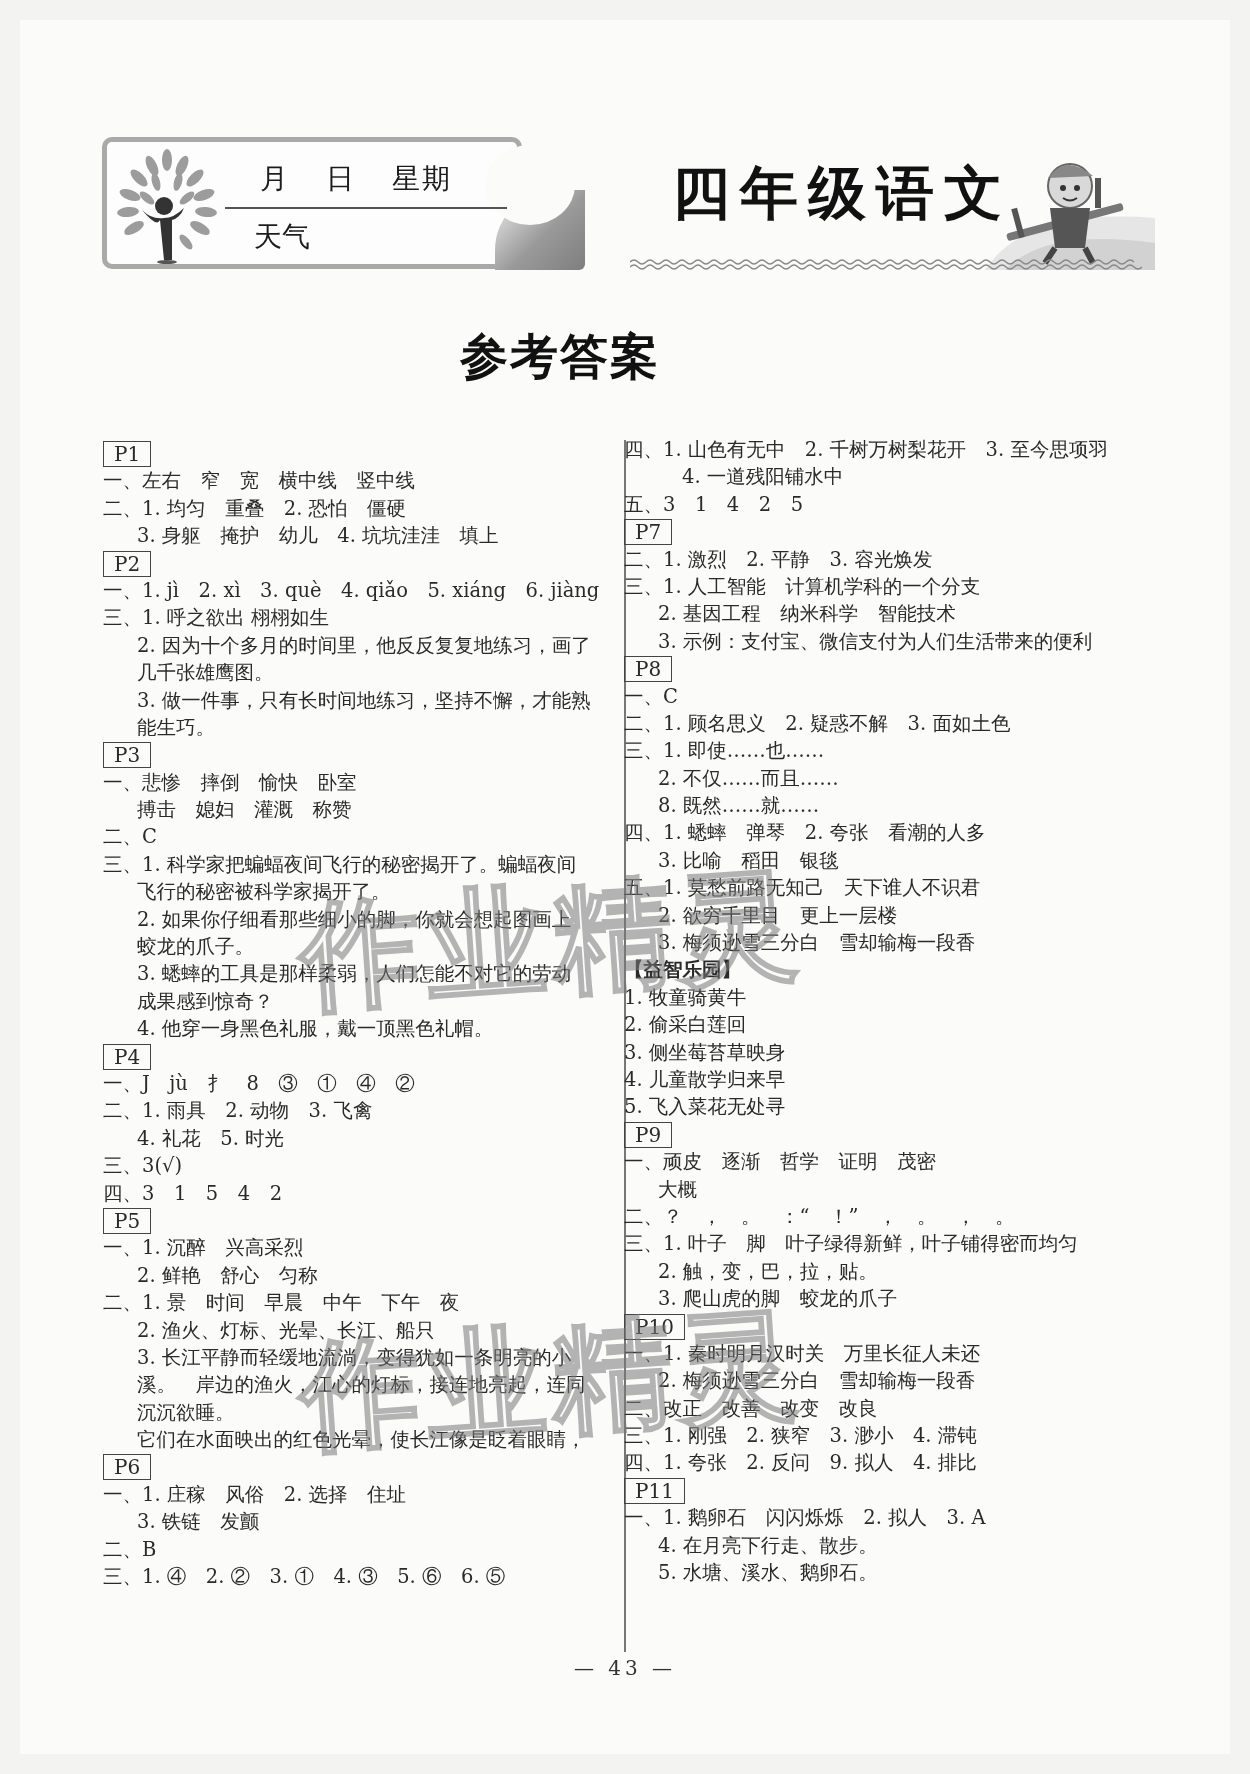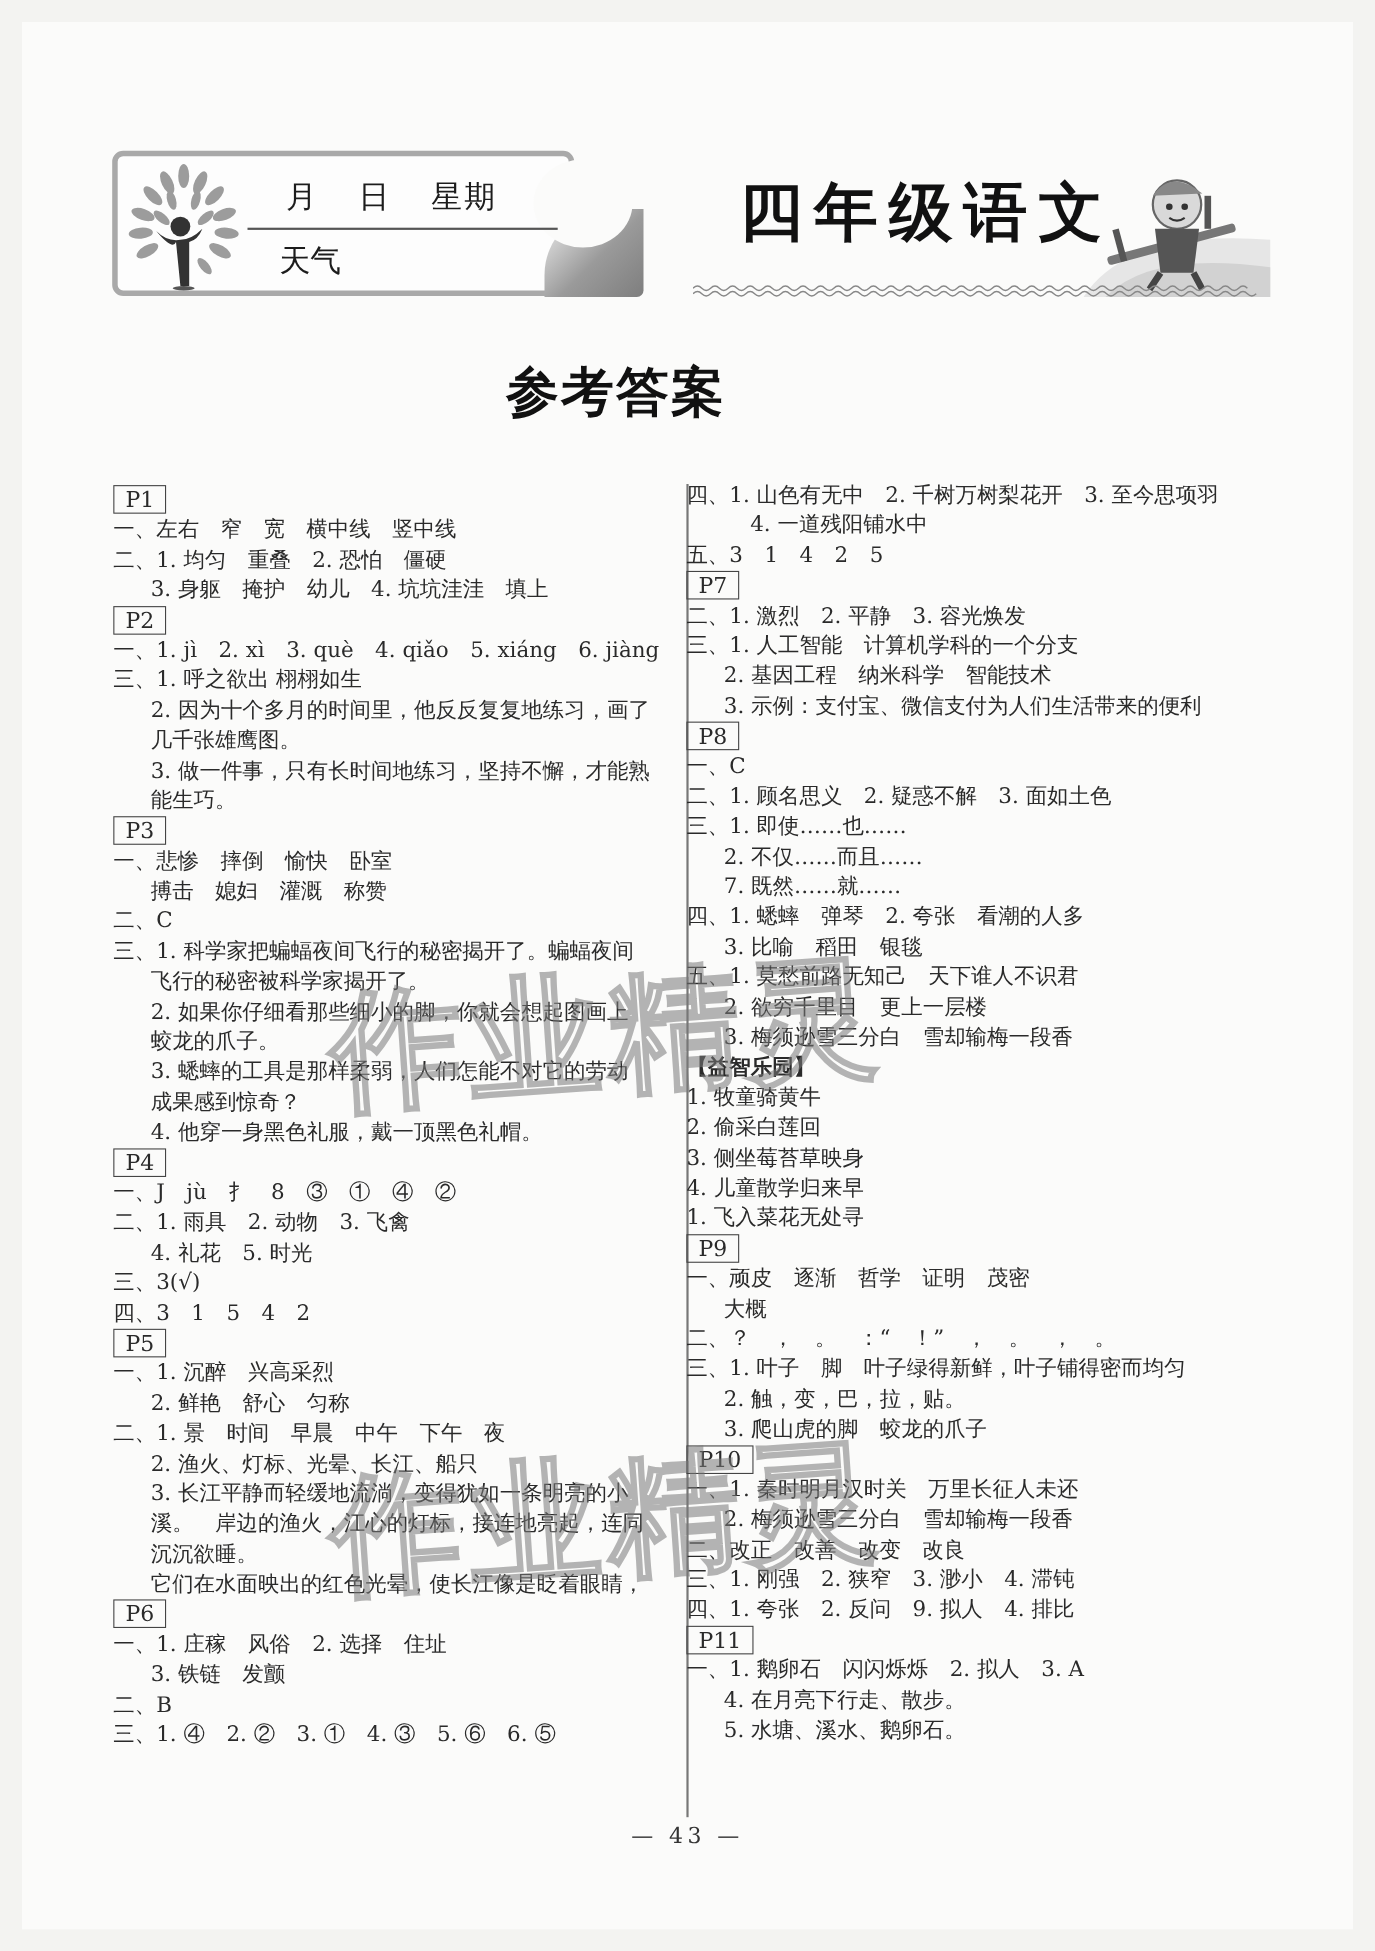--- a/index.html
+++ b/index.html
@@ -185,32 +185,32 @@
     <div class="pbox-row"><span class="pbox">P7</span></div>
     <div class="line">二、1. 激烈　2. 平静　3. 容光焕发</div>
     <div class="line">三、1. 人工智能　计算机学科的一个分支</div>
     <div class="line indent">2. 基因工程　纳米科学　智能技术</div>
     <div class="line indent">3. 示例：支付宝、微信支付为人们生活带来的便利</div>
     <div class="pbox-row"><span class="pbox">P8</span></div>
     <div class="line">一、C</div>
     <div class="line">二、1. 顾名思义　2. 疑惑不解　3. 面如土色</div>
     <div class="line">三、1. 即使……也……</div>
     <div class="line indent">2. 不仅……而且……</div>
-    <div class="line indent">7. 既然……就……</div>
+    <div class="line indent">8. 既然……就……</div>
     <div class="line">四、1. 蟋蟀　弹琴　2. 夸张　看潮的人多</div>
     <div class="line indent">3. 比喻　稻田　银毯</div>
     <div class="line">五、1. 莫愁前路无知己　天下谁人不识君</div>
     <div class="line indent">2. 欲穷千里目　更上一层楼</div>
     <div class="line indent">3. 梅须逊雪三分白　雪却输梅一段香</div>
     <div class="line section-head">【益智乐园】</div>
     <div class="line">1. 牧童骑黄牛</div>
     <div class="line">2. 偷采白莲回</div>
     <div class="line">3. 侧坐莓苔草映身</div>
     <div class="line">4. 儿童散学归来早</div>
-    <div class="line">1. 飞入菜花无处寻</div>
+    <div class="line">5. 飞入菜花无处寻</div>
     <div class="pbox-row"><span class="pbox">P9</span></div>
     <div class="line">一、顽皮　逐渐　哲学　证明　茂密</div>
     <div class="line indent">大概</div>
     <div class="line">二、？　，　。　：“　！”　，　。　，　。</div>
     <div class="line">三、1. 叶子　脚　叶子绿得新鲜，叶子铺得密而均匀</div>
     <div class="line indent">2. 触，变，巴，拉，贴。</div>
     <div class="line indent">3. 爬山虎的脚　蛟龙的爪子</div>
     <div class="pbox-row"><span class="pbox">P10</span></div>
     <div class="line">一、1. 秦时明月汉时关　万里长征人未还</div>
     <div class="line indent">2. 梅须逊雪三分白　雪却输梅一段香</div>

